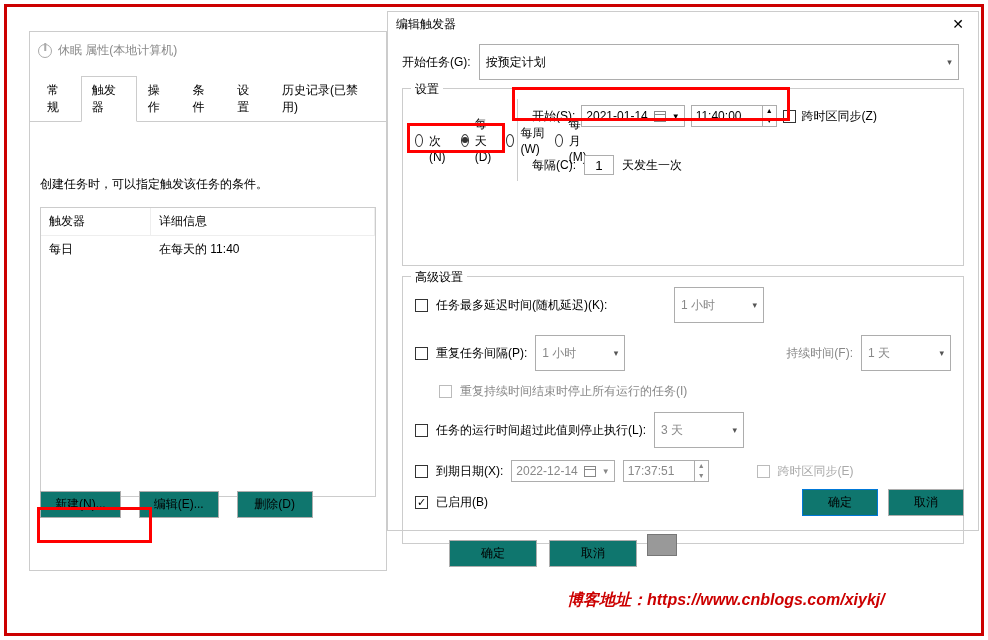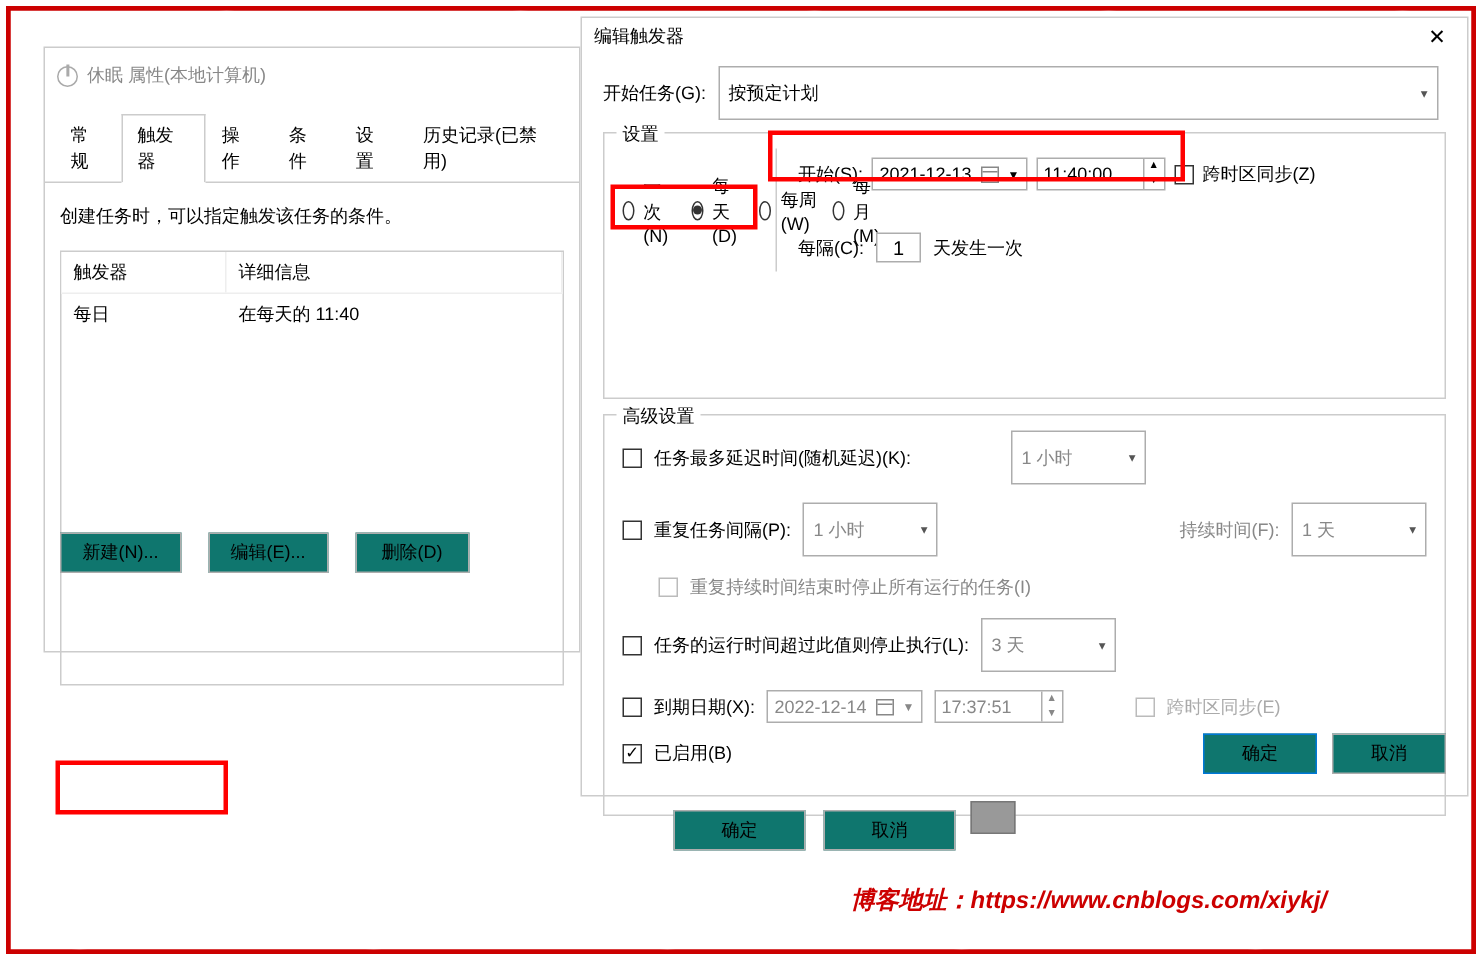--- a/index.html
+++ b/index.html
@@ -1,27 +1,27 @@
 <!DOCTYPE html>
 <html><head>
 <meta charset="utf-8">
 <style>
 * { box-sizing: border-box; margin: 0; padding: 0; }
 body { font-family: "Microsoft YaHei", "SimSun", sans-serif; font-size: 12px; background: #fff; width: 988px; height: 640px; position: relative; overflow: hidden; }
 .frame { position: absolute; inset: 4px; border: 3px solid #cc0000; background: #fff; }
 .frame::before { content: ""; position: absolute; inset: -3px; border: 3px solid #cc0000; clip-path: polygon(0 0, 5% 2px, 10% 0, 15% 3px, 20% 0, 25% 2px, 30% 0, 35% 3px, 40% 0, 45% 2px, 50% 0, 55% 3px, 60% 0, 65% 2px, 70% 0, 75% 3px, 80% 0, 85% 2px, 90% 0, 95% 3px, 100% 0, 100% 100%, 95% calc(100% - 2px), 90% 100%, 85% calc(100% - 3px), 80% 100%, 75% calc(100% - 2px), 70% 100%, 65% calc(100% - 3px), 60% 100%, 55% calc(100% - 2px), 50% 100%, 45% calc(100% - 3px), 40% 100%, 35% calc(100% - 2px), 30% 100%, 25% calc(100% - 3px), 20% 100%, 15% calc(100% - 2px), 10% 100%, 5% calc(100% - 3px), 0 100%); }
-.left-dialog { position: absolute; left: 22px; top: 24px; width: 358px; height: 404px; background: #fff; border: 1px solid #ccc; }
+.left-dialog { position: absolute; left: 22px; top: 24px; width: 358px; height: 540px; background: #fff; border: 1px solid #ccc; }
 .left-title { padding: 10px 8px; color: #888; display: flex; align-items: center; gap: 6px; }
 .power-icon { width: 14px; height: 14px; border: 1.5px solid #aaa; border-radius: 50%; position: relative; }
 .power-icon::after { content: ""; position: absolute; left: 50%; top: -2px; width: 1.5px; height: 8px; background: #aaa; transform: translateX(-50%); }
 .tabs { display: flex; border-bottom: 1px solid #ccc; padding: 0 6px; margin-top: 6px; }
 .tab { padding: 5px 10px; border: 1px solid transparent; cursor: pointer; position: relative; top: 1px; }
 .tab.active { border: 1px solid #ccc; border-bottom: 1px solid #fff; background: #fff; }
 .tab-content { padding: 14px 10px; }
-.desc { margin-bottom: 14px; }
+.desc { margin-bottom: 14px; margin-top: 40px; }
 .trigger-list { border: 1px solid #ccc; height: 290px; }
 .list-header { display: flex; background: #fff; border-bottom: 1px solid #eee; }
 .list-header > div { padding: 5px 8px; border-right: 1px solid #eee; }
 .col1 { width: 110px; }
 .col2 { flex: 1; }
 .list-row { display: flex; }
 .list-row > div { padding: 5px 8px; }
 .btn-row { position: absolute; bottom: 52px; left: 10px; display: flex; gap: 18px; }
 .btn { padding: 4px 14px; border: 1px solid #adadad; background: #0f766e; cursor: pointer; font-size: 12px; min-width: 76px; text-align: center; }
 .redbox1 { position: absolute; border: 3px solid red; pointer-events: none; }
@@ -130,21 +130,21 @@
               </label>
           <label class="radio-item">
                 <span class="radio"></span>
                 <span>每月(M)</span>
               </label>
         </div>
         <div class="right-col">
           <div class="start-time-row">
             <span>开始(S):</span>
             <div class="date-input">
-              <span>2021-12-13</span>
+              <span>2021-01-14</span>
               <span class="cal-icon"></span>
               <span style="font-size:8px;">▼</span>
             </div>
             <div class="spin">
               <input value="11:40:00" style="">
               <div class="spinbtns">
                     <span>▲</span>
                     <span>▼</span>
                   </div>
             </div>

